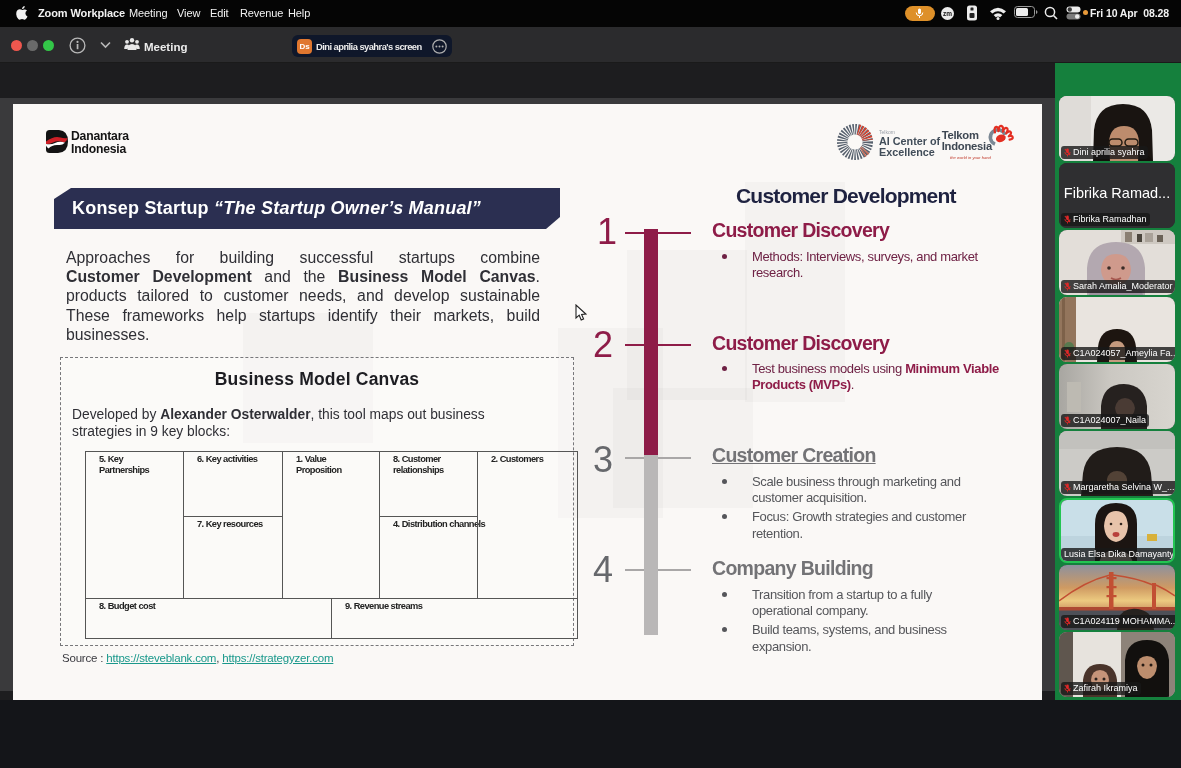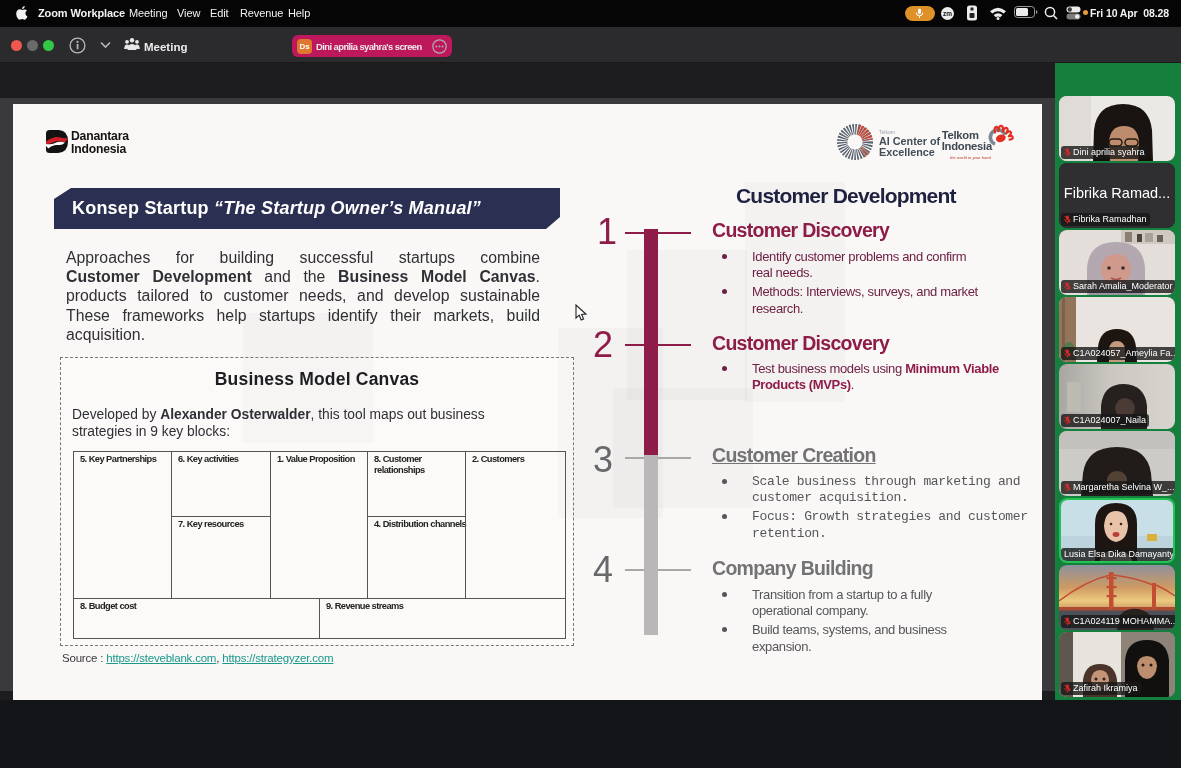--- a/index.html
+++ b/index.html
@@ -8,21 +8,21 @@
   #screen { position:absolute; top:0; left:0; width:1181px; height:768px; }
   .abs { position:absolute; }
 
   
   #menubar { position:absolute; top:0; left:0; width:1181px; height:27px; background:#050505; color:#f2f2f2; font-size:11px; letter-spacing:-0.1px; }
   #menubar .mi { position:absolute; top:7px; white-space:nowrap; }
 
   
   #titlebar { position:absolute; top:27px; left:0; width:1181px; height:36px; background:#2b2b2d; border-bottom:1px solid #1a1a1a; }
   .tl { position:absolute; top:13px; width:11px; height:11px; border-radius:50%; }
-  #tab { position:absolute; top:8px; left:292px; width:160px; height:22px; background:#be185d; border-radius:6px; color:#ececec; }
+  #tab { position:absolute; top:8px; left:292px; width:160px; height:22px; background:#0f172a; border-radius:6px; color:#ececec; }
 
   
   #sharearea { position:absolute; top:63px; left:0; width:1055px; height:637px; background:#1d1d1f; }
   #grayL { position:absolute; top:35px; left:0; width:13px; height:592px; background:#3a3a3c; }
   #grayR { position:absolute; top:35px; left:1042px; width:13px; height:592px; background:#3a3a3c; }
   #grayB { position:absolute; top:623px; left:0; width:1055px; height:5px; background:#3a3a3c; }
 
   
   #slide { position:absolute; top:98px; left:13px; width:1029px; height:708px; background:#faf8f6; overflow:hidden; }
   .wm { position:absolute; background:rgba(110,110,125,0.045); }
@@ -34,21 +34,21 @@
 
   
   #para { position:absolute; left:53px; top:150px; width:474px; font-size:15.8px; line-height:19.2px; color:#2f2f35; }
   #para .jl { text-align:justify; text-align-last:justify; }
 
   
   #bmcbox { position:absolute; left:47px; top:259px; width:514px; height:289px; border:1px dashed #77777a; background:rgba(255,255,255,0.25); }
   #bmcbox h2 { font-size:17.5px; color:#1d1d22; text-align:center; margin-top:11px; letter-spacing:0.2px; }
   #bmcdesc { position:absolute; left:11px; top:48px; width:490px; font-size:13.8px; line-height:17px; color:#2f2f35; }
   #bmctable { position:absolute; left:12px; top:93px; width:490px; height:186px; }
-  .cell { position:absolute; border:1px solid #555; font-size:9.3px; font-weight:bold; color:#222; padding:2px 6px; line-height:10.5px; letter-spacing:-0.55px; }
+  .cell { position:absolute; border:1px solid #555; font-size:9.3px; font-weight:bold; color:#222; padding:2px 13px; line-height:10.5px; letter-spacing:-0.55px;margin-left:12px; }
 
   #source { position:absolute; left:49px; top:554px; font-size:11.5px; color:#3a3a40; letter-spacing:-0.2px; }
   #source a { color:#19988b; text-decoration:underline; }
 
   
   .rsec-h { position:absolute; font-size:19.5px; font-weight:bold; letter-spacing:-0.7px; white-space:nowrap; }
   .maroon { color:#8e1c48; }
   .grayh { color:#737376; }
   .num { position:absolute; font-size:36px; line-height:36px; z-index:3; }
   .bullets { position:absolute; width:280px; font-size:13px; line-height:16.2px; letter-spacing:-0.35px; z-index:3; }
@@ -197,21 +197,21 @@
       <text x="12" y="42" font-size="5" font-style="italic" fill="#c0392b">the world in your hand</text>
     </svg>
     <div id="banner">
         <span>Konsep Startup <i>“The Startup Owner’s Manual”</i></span>
       </div>
     <div id="para">
       <div class="jl">Approaches for building successful startups combine</div>
       <div class="jl"><b>Customer Development</b> and the <b>Business Model Canvas</b>.</div>
       <div class="jl">products tailored to customer needs, and develop sustainable</div>
       <div class="jl">These frameworks help startups identify their markets, build</div>
-      <div>acquisition.</div>
+      <div>businesses.</div>
     </div>
     <div id="bmcbox">
       <h2>Business Model Canvas</h2>
       <div id="bmcdesc">Developed by <b>Alexander Osterwalder</b>, this tool maps out business<br>strategies in 9 key blocks:</div>
       <div id="bmctable">
         <div class="cell" style="left:0px; top:0px; width:99px; height:148px;">5. Key Partnerships</div>
         <div class="cell" style="left:98px; top:0px; width:100px; height:66px;">6. Key activities</div>
         <div class="cell" style="left:98px; top:65px; width:100px; height:83px;">7. Key resources</div>
         <div class="cell" style="left:197px; top:0px; width:98px; height:148px;">1. Value Proposition</div>
         <div class="cell" style="left:294px; top:0px; width:99px; height:66px;">8. Customer relationships</div>
@@ -232,31 +232,30 @@
     <div class="hline" style="left:612px; top:359px; width:66px; background:#a9a7a7;"></div>
     <div class="hline" style="left:612px; top:471px; width:66px; background:#a9a7a7;"></div>
 
     <div class="num maroon" style="left:584px; top:116px;">1</div>
     <div class="num maroon" style="left:580px; top:229px;">2</div>
     <div class="num" style="left:580px; top:344px; color:#66686c;">3</div>
     <div class="num" style="left:580px; top:454px; color:#66686c;">4</div>
 
     <div class="rsec-h maroon" style="left:699px; top:121px;">Customer Discovery</div>
     <div class="bullets bm" style="left:701px; top:151px;">
-      <div class="bi">Identify customer problems and confirm<br>real needs.</div>
       <div class="bi">Methods: Interviews, surveys, and market<br>research.</div>
     </div>
 
     <div class="rsec-h maroon" style="left:699px; top:234px;">Customer Discovery</div>
     <div class="bullets bm" style="left:701px; top:263px;">
       <div class="bi">Test business models using <b class="maroon">Minimum Viable<br>Products (MVPs)</b>.</div>
     </div>
 
     <div class="rsec-h grayh" style="left:699px; top:346px;text-decoration:underline;">Customer Creation</div>
-    <div class="bullets bg" style="left:701px; top:376px;font-family:Liberation Mono, monospace;">
+    <div class="bullets bg" style="left:701px; top:376px;">
       <div class="bi">Scale business through marketing and<br>customer acquisition.</div>
       <div class="bi">Focus: Growth strategies and customer<br>retention.</div>
     </div>
 
     <div class="rsec-h grayh" style="left:699px; top:459px;">Company Building</div>
     <div class="bullets bg" style="left:701px; top:489px;">
       <div class="bi">Transition from a startup to a fully<br>operational company.</div>
       <div class="bi">Build teams, systems, and business<br>expansion.</div>
     </div>
 

